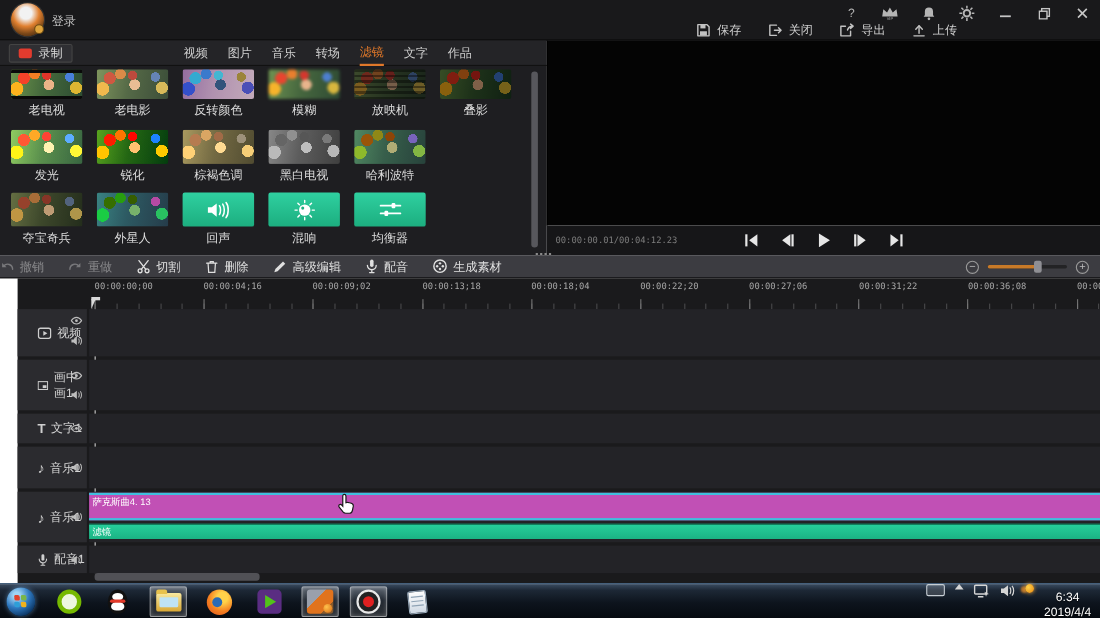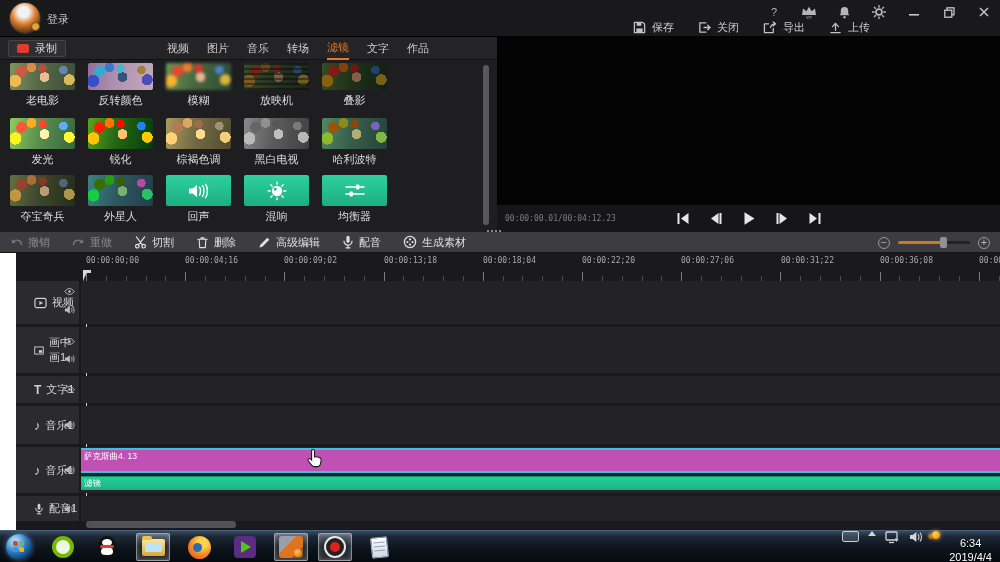--- a/index.html
+++ b/index.html
@@ -64,21 +64,21 @@
   #preview{position:absolute;left:497px;top:37px;width:503px;height:168px;background:#040404;border-left:1px solid #000}
   #preview-bar{position:absolute;left:497px;top:205px;width:503px;height:27px;background:#161618}
   #timecode{position:absolute;left:8px;top:9px;color:#7d7d7d;font-family:"DejaVu Sans Mono",monospace;font-size:8px}
   #transport{position:absolute;left:0;top:0;width:503px;height:27px;display:flex;align-items:center;justify-content:center;gap:15px}
   .tpbtn{display:flex;align-items:center;justify-content:center;width:18px;height:18px}
   .tpbtn svg{fill:#e6e6e6}
 
   
   #splitter-dots{position:absolute;left:487px;top:230px;width:2px;height:2px;background:#8a8a8a;
      box-shadow:4px 0 #8a8a8a,8px 0 #8a8a8a,12px 0 #8a8a8a}
-  #toolbar{position:absolute;left:0;top:232px;width:1000px;height:21px;background:#3c3c41;border-bottom:1px solid #151517;display:flex;align-items:center;gap:22px;padding-left:10px}
+  #toolbar{position:absolute;left:0;top:232px;width:1000px;height:21px;background:#3c3c41;border-bottom:1px solid #151517;display:flex;align-items:center;gap:22px;}
   .titem{display:flex;align-items:center;gap:5px;color:#e0e0e0;white-space:nowrap}
   .titem.dis{opacity:.45}
   #zoomctl{position:absolute;right:10px;top:0;height:21px;display:flex;align-items:center;gap:8px}
   .zbtn{width:12px;height:12px;border-radius:50%;border:1px solid #9a9a9a;color:#bbb;display:flex;align-items:center;justify-content:center;font-size:10px;line-height:1}
   #ztrack{position:relative;width:72px;height:3px;background:#232325;border-radius:2px}
   #zfill{position:absolute;left:0;top:0;width:46px;height:3px;background:#c87a28;border-radius:2px}
   #zhandle{position:absolute;left:42px;top:-4px;width:7px;height:11px;background:#8f8f94;border-radius:2px}
 
   
   #timeline{position:absolute;left:16px;top:253px;width:1000px;height:277px;background:#1a1a1c}
@@ -208,20 +208,24 @@
       <span class="tab">转场</span>
       <span class="tab active">滤镜</span>
       <span class="tab">文字</span>
       <span class="tab">作品</span>
     </div>
   </div>
 
   <div id="media-body">
     <div class="frow r1" style="top:3px">
       <div class="fcell">
+          <div class="thumb f-oldtv"></div>
+          <span class="flabel">老电视</span>
+        </div>
+      <div class="fcell">
           <div class="thumb f-oldfilm"></div>
           <span class="flabel">老电影</span>
         </div>
       <div class="fcell">
           <div class="thumb f-invert"></div>
           <span class="flabel">反转颜色</span>
         </div>
       <div class="fcell">
           <div class="thumb f-blur"></div>
           <span class="flabel">模糊</span>

